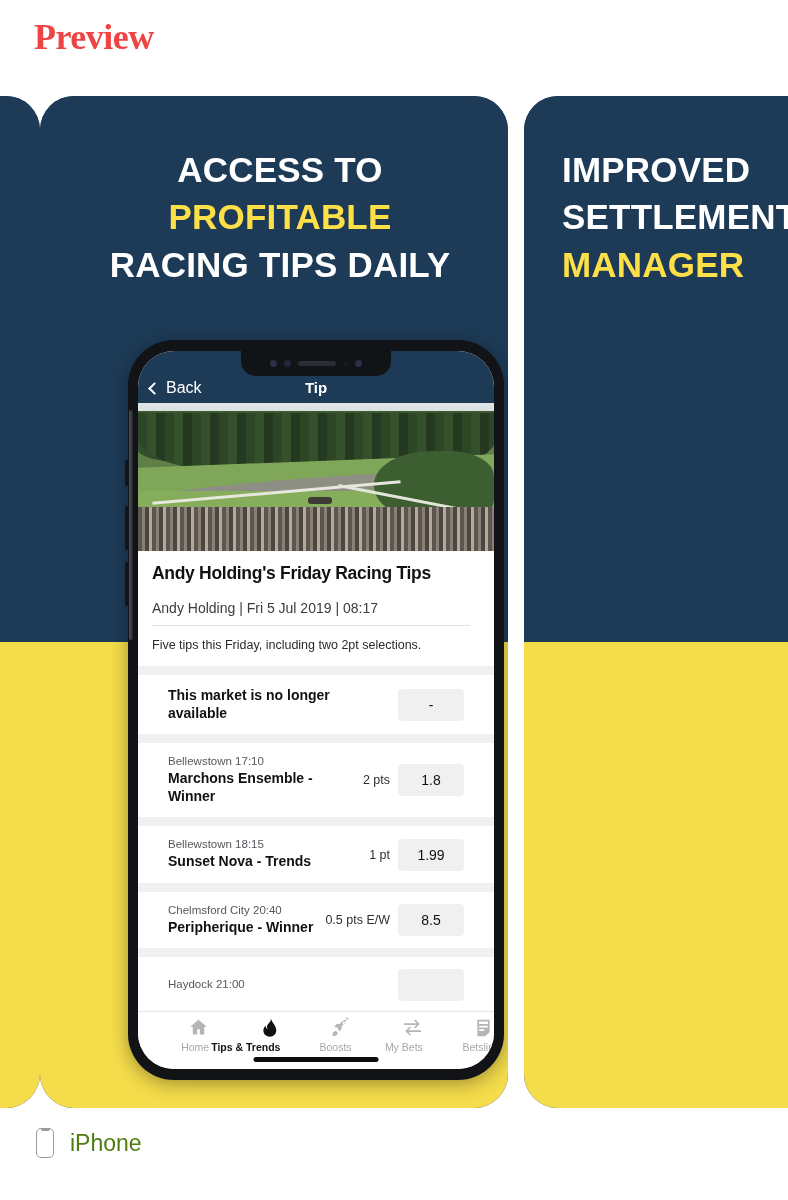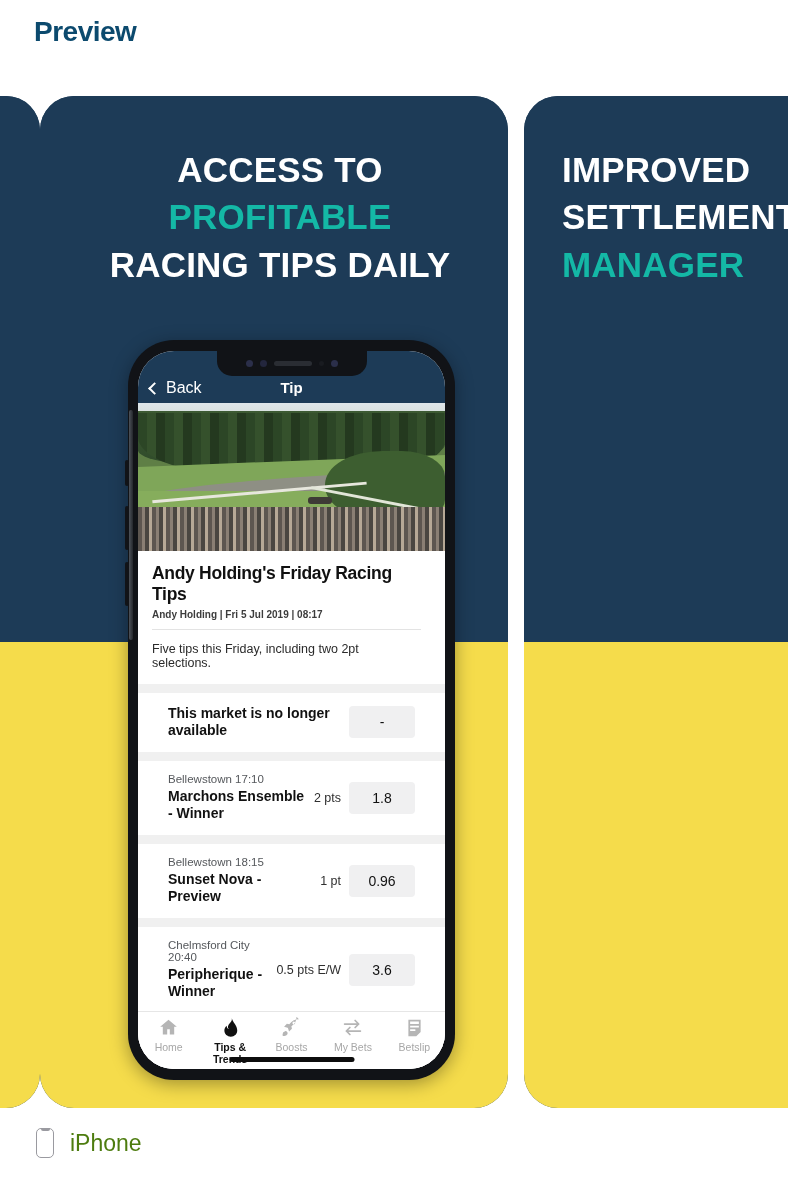--- a/index.html
+++ b/index.html
@@ -8,22 +8,23 @@
   body {
     background:#ffffff;
     font-family:"Liberation Sans", sans-serif;
     position:relative;
     overflow:hidden;
   }
 
   
   .page-title{
     position:absolute; left:34px; top:16px;
-    font-size:28px; font-weight:bold; color:#0c4a6e;
+    font-size:36px; font-weight:bold; color:#ef4444;
     letter-spacing:-0.5px;
+    font-family:Liberation Serif, serif;
   }
 
   
   .carousel{ position:absolute; left:0; top:96px; width:788px; height:1012px; }
 
   .card{
     position:absolute; top:0; height:1012px;
     border-radius:34px; overflow:hidden;
     background:#1d3b57;
   }
@@ -35,21 +36,21 @@
   .card-right{ left:524px; width:468px; }
 
   
   .headline{
     position:absolute; left:6px; top:50px; width:100%;
     text-align:center; color:#ffffff;
     font-size:35px; font-weight:bold; line-height:1.35;
     letter-spacing:0.2px;
     z-index:4;
   }
-  .headline .hl{ color:#14b8a6; }
+  .headline .hl{ color:#fde047; }
   .headline.left-aligned{ text-align:left; padding-left:32px; white-space:nowrap; }
 
   
   .phone{
     position:absolute; z-index:5;
     background:#111317;
     border-radius:46px;
     padding:11px 10px 11px 10px;
     box-shadow:0 4px 18px rgba(0,0,0,.35);
   }
@@ -75,21 +76,21 @@
   .notch .dot{ width:7px;height:7px;border-radius:50%;background:#2b2f4a;}
   .notch .dot.d2{background:#23263d;}
   .notch .speaker{ width:38px;height:5px;border-radius:3px;background:#2a2d33;}
   .notch .dot.small{width:5px;height:5px;background:#191b20;}
   .home-ind{
     position:absolute; bottom:7px; left:50%; transform:translateX(-50%);
     width:125px; height:5px; border-radius:3px; background:#0d0d0d; z-index:22;
   }
 
   
-  .phone-mid{ left:88px; top:244px; width:327px; height:740px; }
+  .phone-mid{ left:88px; top:244px; width:376px; height:740px; }
 
   .navbar{
     height:52px; background:#1d3b57; position:relative;
     display:flex; align-items:flex-end; padding-bottom:7px;
   }
   .navbar .back{
     position:absolute; left:12px; bottom:6px; color:#fff;
     font-size:16px; display:flex; align-items:center; gap:4px;
   }
   .chev{ display:inline-block; width:9px;height:9px;border-left:2.6px solid #fff;border-bottom:2.6px solid #fff;transform:rotate(45deg); margin-right:3px;}
@@ -119,21 +120,21 @@
   .hero .t2{left:46px;background:#3a6fc4;}
   .hero .t3{left:148px;background:#d6453a;}
   .hero .t4{left:196px;background:#2f62b5;}
   .hero .t5{left:228px;background:#e0b13a;}
   .hero .box{position:absolute;bottom:4px;width:22px;height:30px;background:#35322f;}
   .hero .b1{left:130px;} .hero .b2{left:240px;}
   .hero .horses{position:absolute;left:170px;top:94px;width:24px;height:7px;background:#3e3a36;border-radius:3px;}
 
   .article{ padding:12px 24px 0 14px; }
   .article h1{ font-size:17.5px; font-weight:bold; color:#111; line-height:1.22; letter-spacing:-0.3px;}
-  .byline{ font-size:10px; color:#3c3c3c; margin-top:3px; font-weight:bold;}
+  .byline{ font-size:14px; color:#3c3c3c; margin-top:16px; font-weight:normal;}
   .rule{ height:1px; background:#e3e3e3; margin:9px 0 0 0;}
   .standfirst{ font-size:12.5px; color:#2a2a2a; padding:12px 0 14px 0;}
 
   .sep{ height:9px; background:#f0f0f0; }
 
   .tiprow{
     display:flex; align-items:center; justify-content:space-between;
     padding:12px 30px; background:#fff; gap:8px;
   }
   .tiprow .meta{ flex:1; min-width:0;}
@@ -146,21 +147,21 @@
     font-size:14px; color:#111; font-weight:400;
   }
   .tiprow.unavailable .sel{ font-size:14px; }
 
   
   .tabbar{
     position:absolute; left:0; bottom:0; width:100%; height:58px;
     background:#fff; border-top:1px solid #e6e6e6;
     display:flex; align-items:flex-start; padding-top:5px; z-index:18;
   }
-  .tab{ flex:1; text-align:center; color:#a7a7a7; font-size:10.5px; }
+  .tab{ flex:1; text-align:right; color:#a7a7a7; font-size:10.5px; }
   .tab .ico{ display:block; height:22px; margin-bottom:2px;}
   .tab .ico svg{ height:21px; }
   .tab.active{ color:#111; font-weight:bold;}
 
   
   .devicelabel{
     position:absolute; left:36px; top:1128px;
     display:flex; align-items:center; gap:16px;
     color:#4d7c0f; font-size:23px;
   }
@@ -260,35 +261,35 @@
           </div>
           <div class="pts">2 pts</div>
           <div class="odds">1.8</div>
         </div>
 
         <div class="sep"></div>
 
         <div class="tiprow">
           <div class="meta">
             <div class="venue">Bellewstown 18:15</div>
-            <div class="sel">Sunset Nova - Preview</div>
+            <div class="sel">Sunset Nova - Trends</div>
           </div>
           <div class="pts">1 pt</div>
-          <div class="odds">0.96</div>
+          <div class="odds">1.99</div>
         </div>
 
         <div class="sep"></div>
 
         <div class="tiprow">
           <div class="meta">
             <div class="venue">Chelmsford City 20:40</div>
             <div class="sel">Peripherique - Winner</div>
           </div>
           <div class="pts">0.5 pts E/W</div>
-          <div class="odds">3.6</div>
+          <div class="odds">8.5</div>
         </div>
 
         <div class="sep"></div>
 
         <div class="tiprow">
           <div class="meta">
             <div class="venue">Haydock 21:00</div>
           </div>
           <div class="odds"></div>
         </div>

